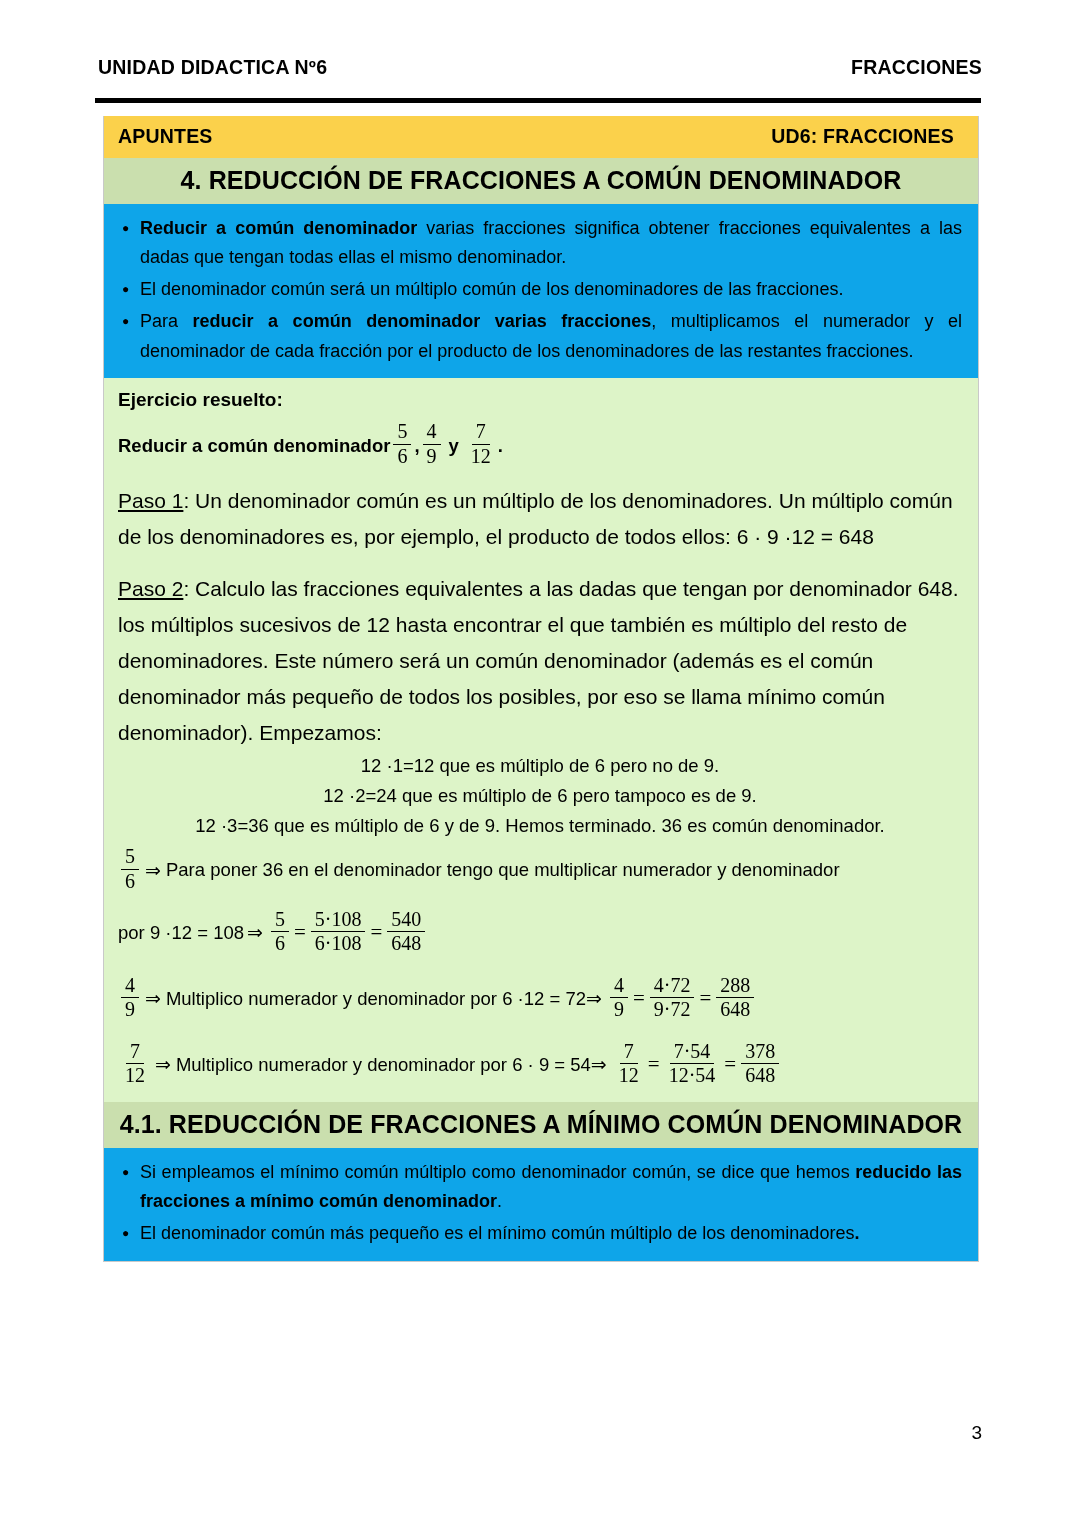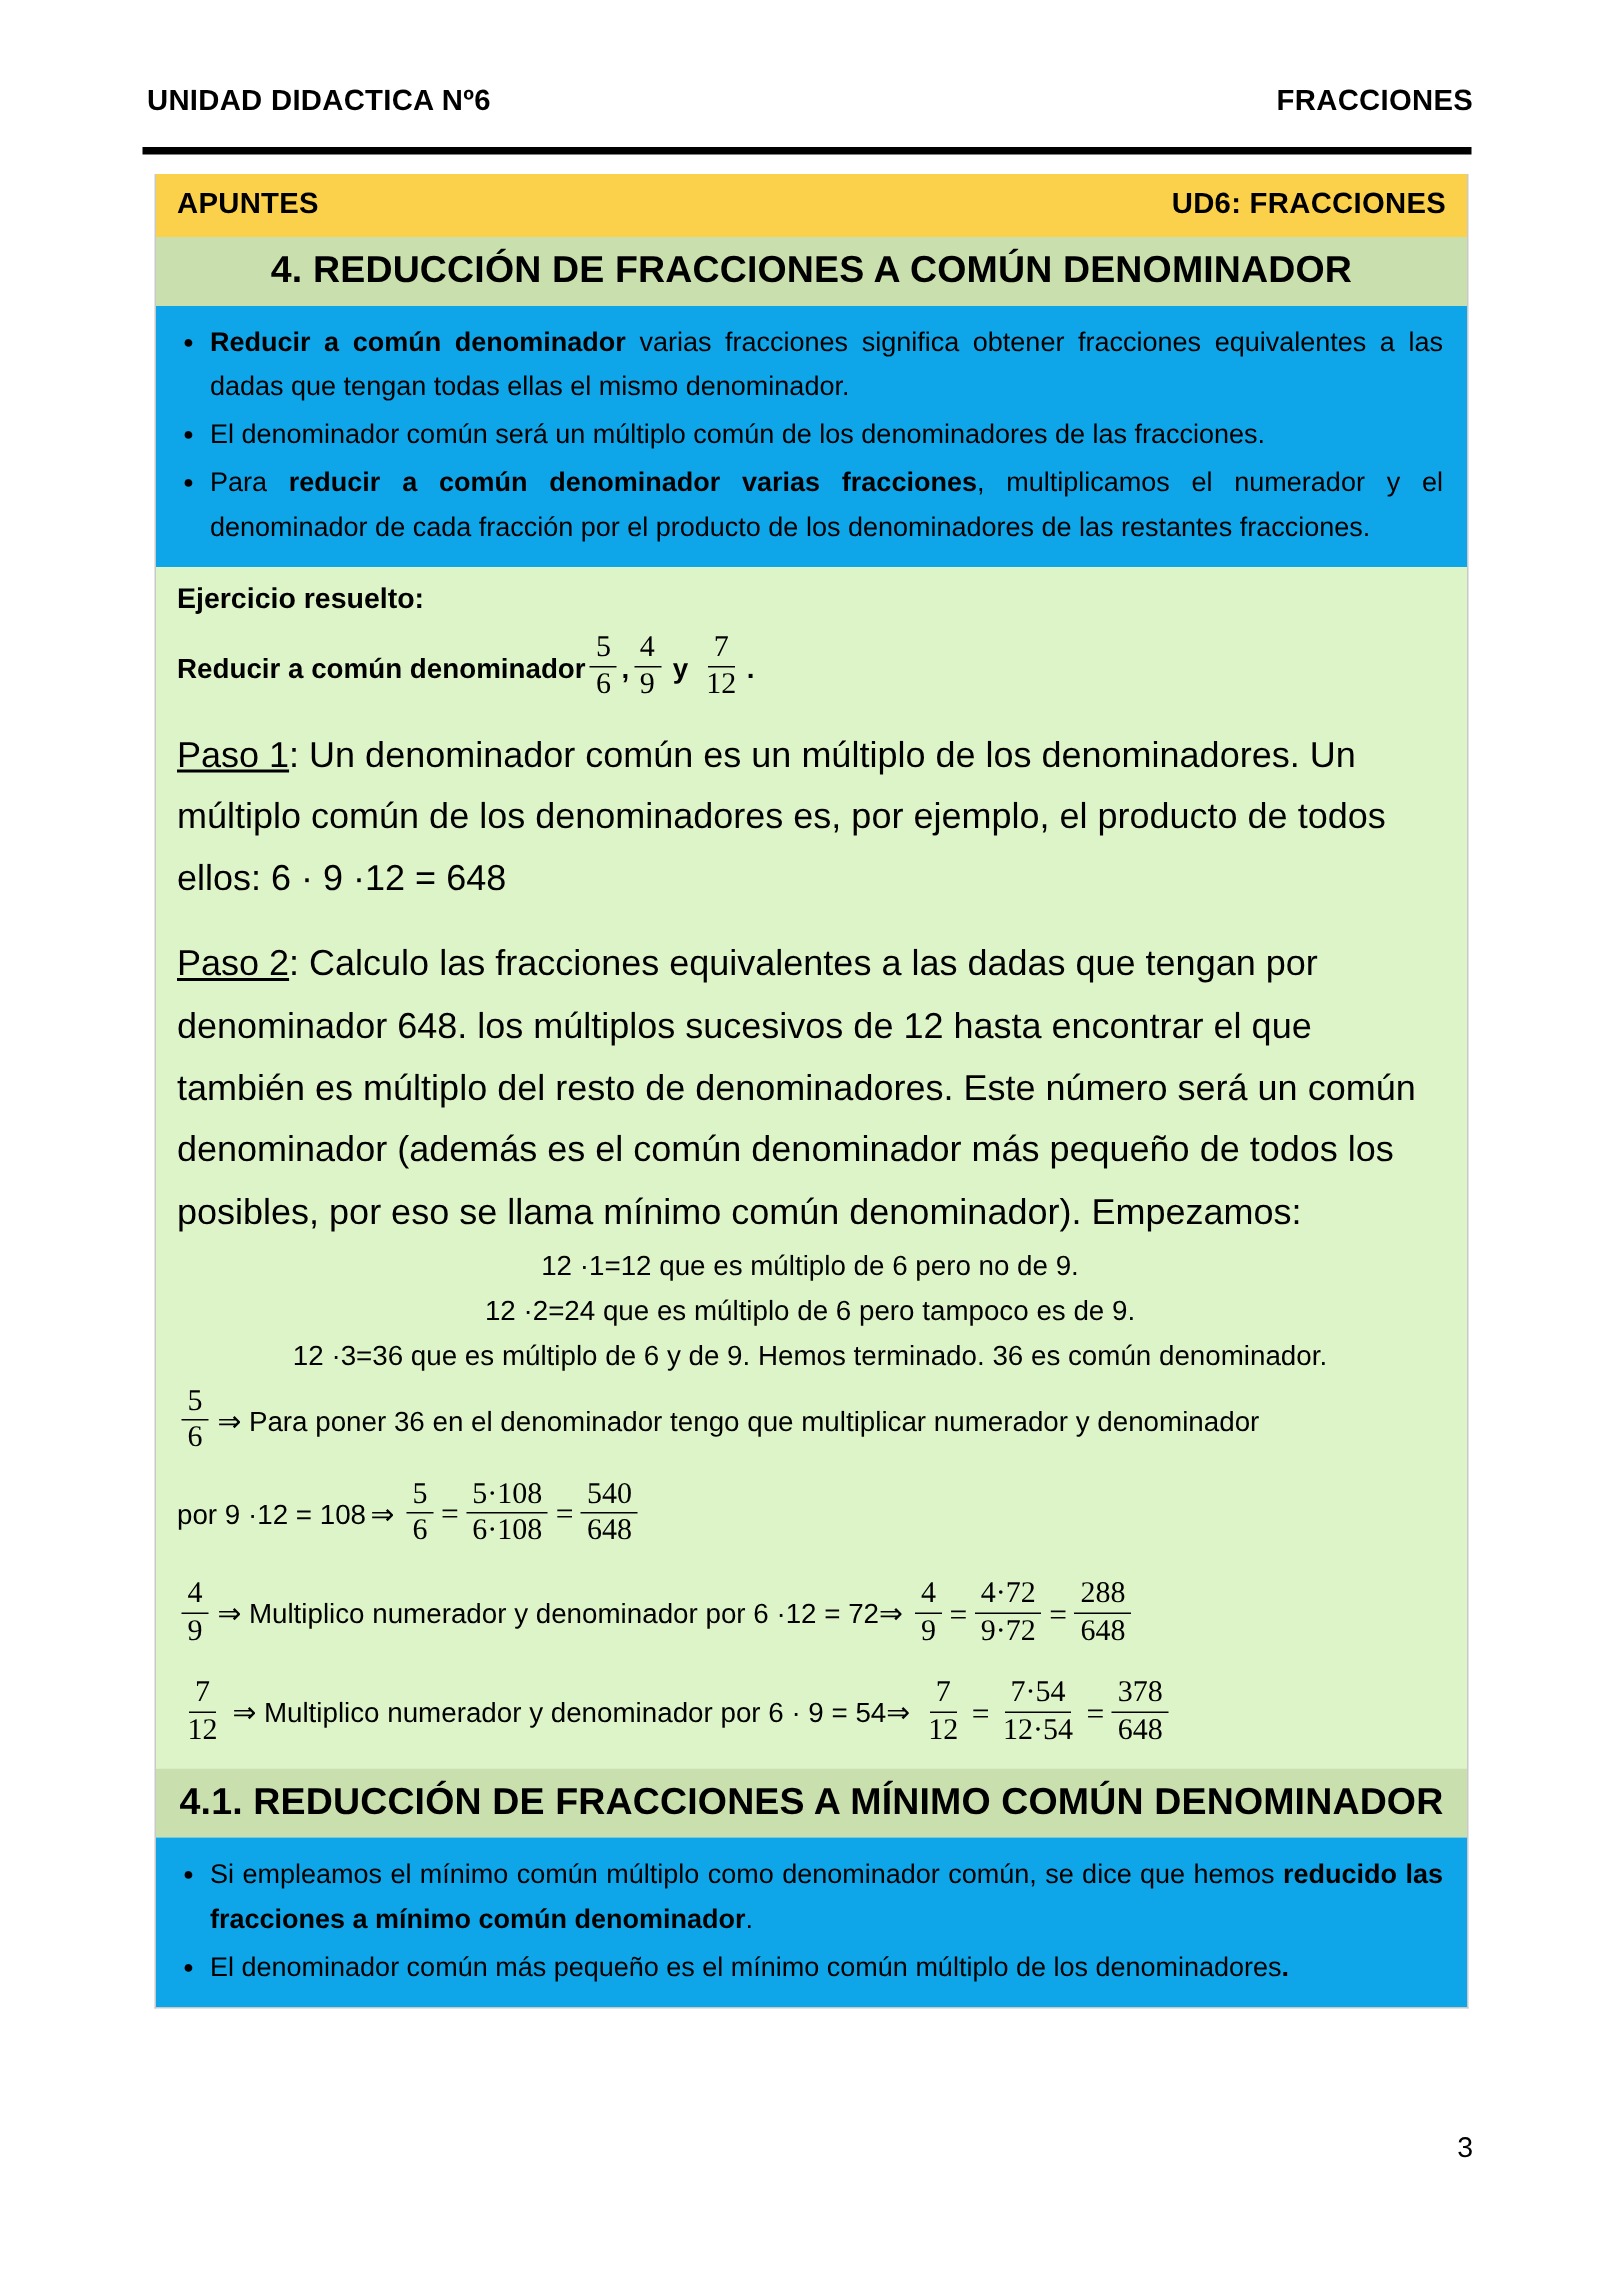--- a/index.html
+++ b/index.html
@@ -52,21 +52,21 @@
     top: 116px;
     left: 103px;
     width: 876px;
     border: 1px solid #c9c9c9;
     border-top: none;
     box-sizing: border-box;
   }
 
   .band-yellow {
     background: #fbd14b;
-    padding: 9px 14px 10px 14px;
+    padding: 9px 24px 10px 14px;
     display: flex;
     justify-content: space-between;
     align-items: flex-end;
     font-size: 19.5px;
     font-weight: bold;
     letter-spacing: 0.2px;
   }
 
   .band-green {
     background: #cadfae;
@@ -121,21 +121,21 @@
     margin: 0 0 10px 0;
     line-height: 1.3;
   }
   .ex-line {
     font-size: 18.5px;
     line-height: 1.62;
     margin: 0;
     text-align: center;
   }
   .ex-para {
-    font-size: 24px;
+    font-size: 21px;
     line-height: 1.72;
     margin: 0 0 0 0;
   }
   .gap-sm { height: 16px; }
 
   .row-flex {
     display: flex;
     align-items: center;
     flex-wrap: nowrap;
     font-size: 18.5px;

